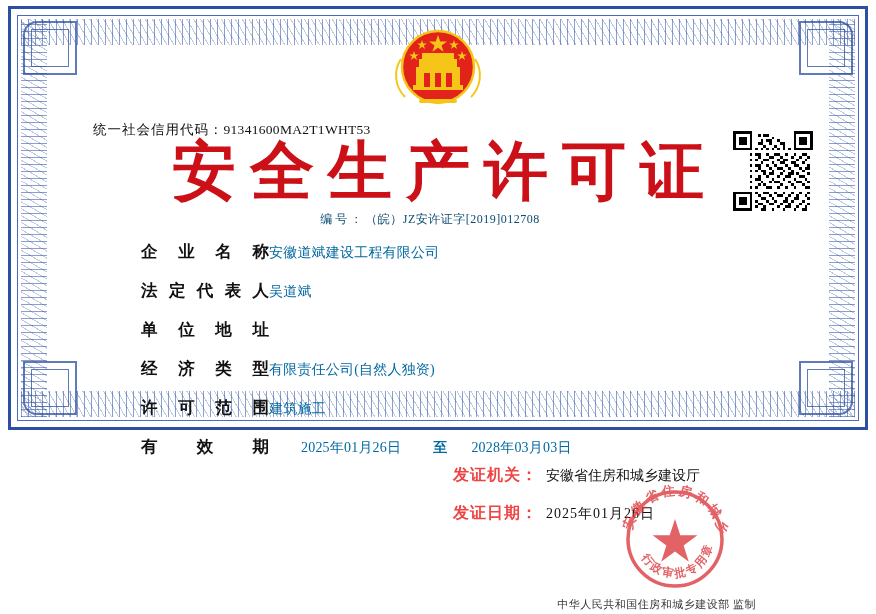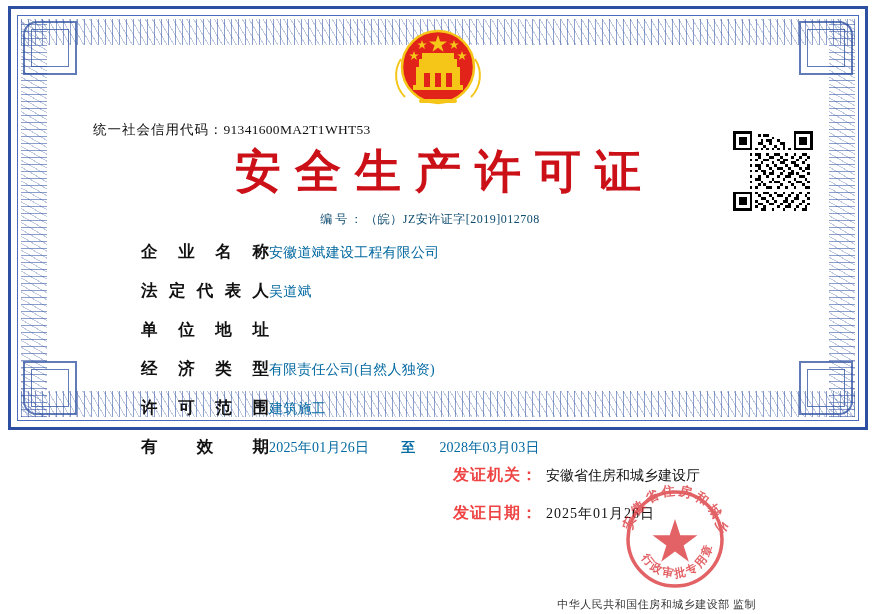--- a/index.html
+++ b/index.html
@@ -127,21 +127,21 @@
   .credit-label { letter-spacing: 1px; }
   .credit-value { font-family: "Liberation Serif","DejaVu Serif",serif; }
 
   
   .main-title {
     position: absolute;
     left: 0;
     right: 0;
     top: 96px;
     text-align: center;
-    font-size: 46px;
+    font-size: 64px;
     line-height: 60px;
     font-weight: bold;
     color: #cc1018;
     letter-spacing: 14px;
     text-indent: 14px;
     font-family: "DejaVu Sans", "Liberation Sans", sans-serif;
   }
 
   
   .serial {
@@ -190,21 +190,21 @@
     font-family: "DejaVu Sans", "Liberation Sans", sans-serif;
   }
   .row .val {
     font-size: 14px;
     color: #0369a1;
     letter-spacing: .2px;
     font-family: "Liberation Serif", "DejaVu Serif", serif;
     white-space: nowrap;
   }
   .row .val-addr { font-size: 13.5px; }
-  .valid-row .val { display: inline-block; }
+  .valid-row .val { display: inline-block; padding-left: 32px; }
   .valid-sep {
     display: inline-block;
     margin: 0 24px 0 32px;
     font-size: 14px;
     font-weight: bold;
     font-family: "DejaVu Sans","Liberation Sans",sans-serif;
   }
 
   
   .issuer {

